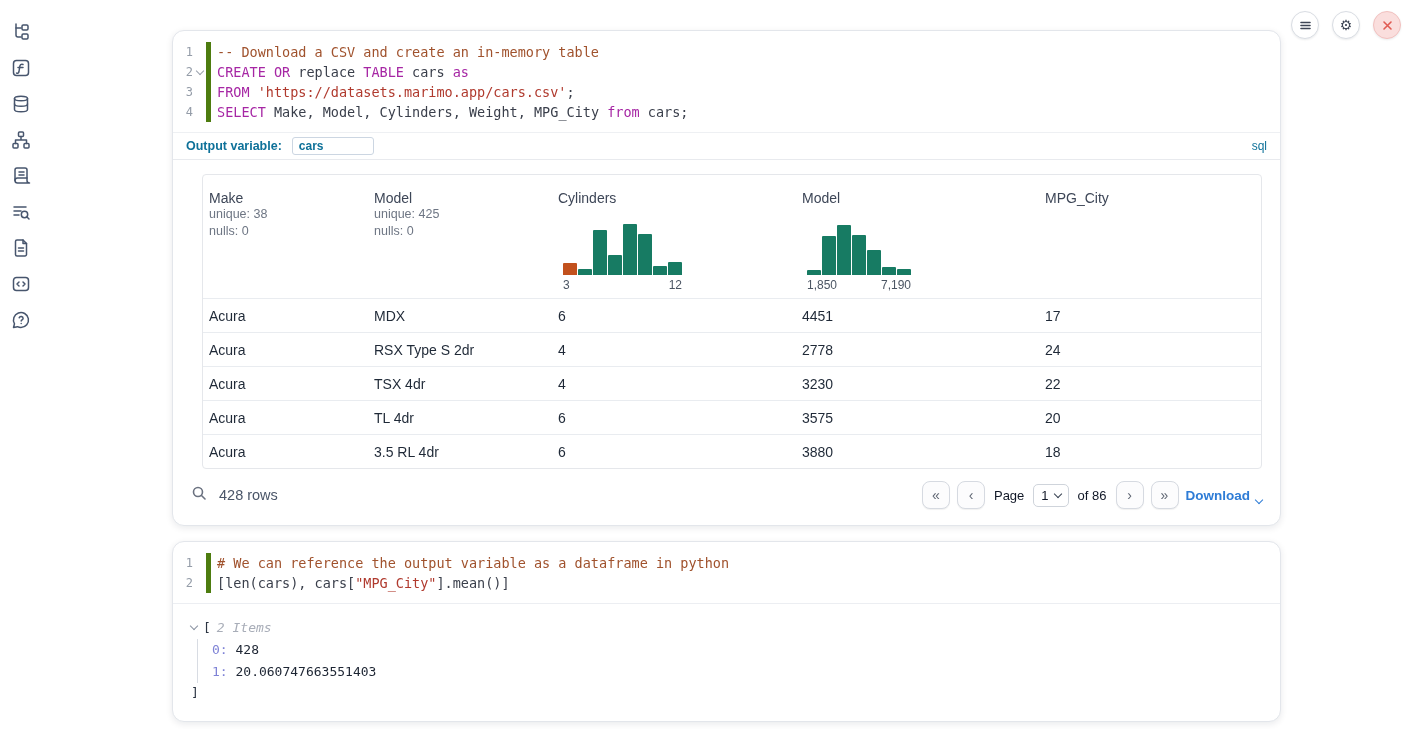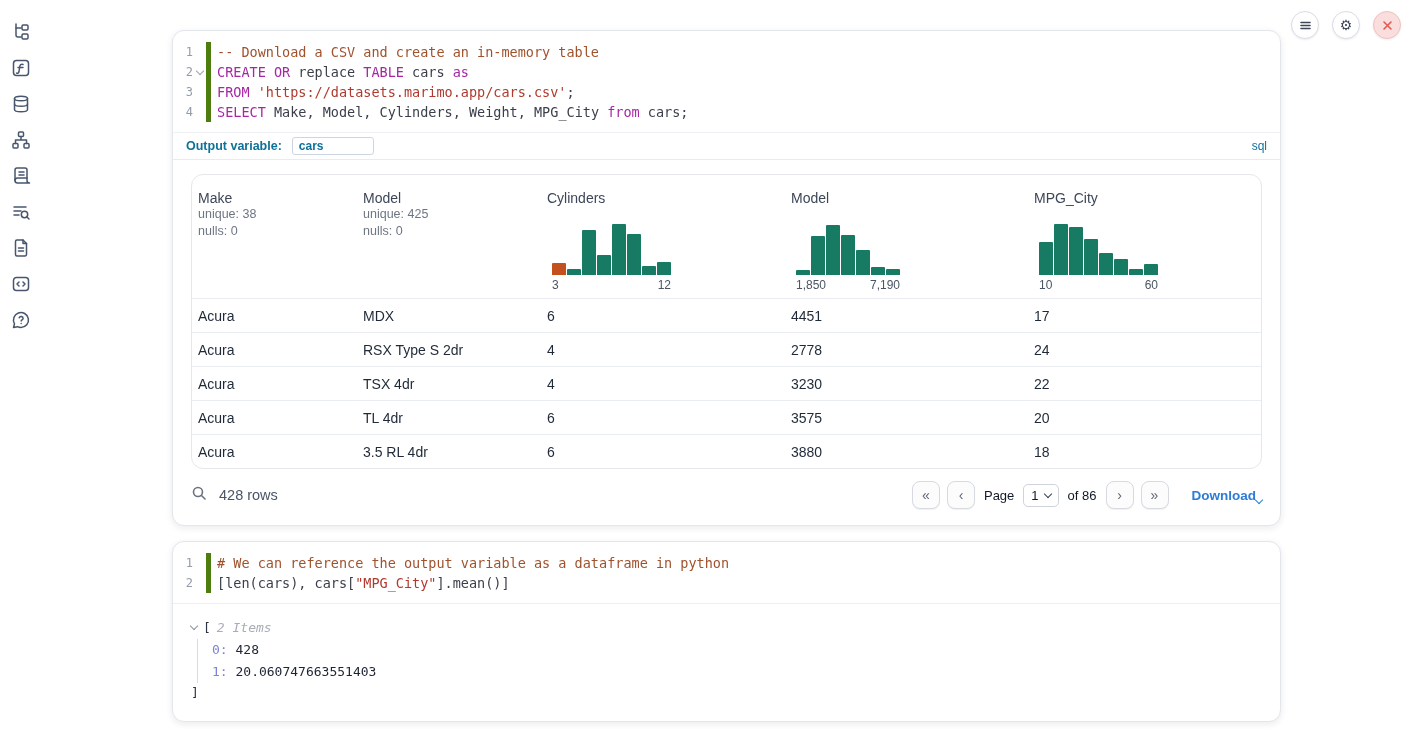--- a/index.html
+++ b/index.html
@@ -46,21 +46,21 @@
   
   .outvar-bar{display:flex;align-items:center;height:26px;padding:0 13px;
     border-top:1px solid #eef0f3;border-bottom:1px solid #e8eaee;}
   .outvar-label{color:#0e7199;font-weight:700;font-size:12.5px;}
   .outvar-input{margin-left:10px;width:68px;height:16px;border:1px solid #ccd6e2;border-radius:3px;
     font-family:"Liberation Sans",sans-serif;font-size:12px;font-weight:700;color:#0e7199;padding:0 6px;outline:none;}
   .lang-badge{margin-left:auto;color:#0e7199;font-weight:400;font-size:12px;}
 
   
   .table-area{padding:14px 18px 0 18px;}
-  .dtable{border:1px solid #e5e7eb;border-radius:12px;overflow:hidden;background:#fff;}
+  .dtable{border:1px solid #e5e7eb;border-radius:4px;overflow:hidden;background:#fff;margin-left:11px;}
   .grid-cols{display:grid;grid-template-columns:165px 184px 244px 243px 1fr;}
   .thead{padding:0;}
   .th{display:flex;flex-direction:column;padding:15px 10px 6px 6px;height:123px;box-sizing:border-box;}
   .th-title{font-size:14px;color:#3d4657;}
   .th-stat{font-size:12.5px;color:#6e7684;line-height:17px;}
   .th-stat:first-of-type{margin-top:11px;}
   .hist-wrap{margin-top:auto;margin-left:5px;}
   .hist{display:flex;align-items:flex-end;gap:1px;height:54px;}
   .bar{flex:1;border-radius:1px 1px 0 0;}
   .hist-axis{display:flex;justify-content:space-between;font-size:12px;color:#4b5563;margin-top:3px;}
@@ -72,21 +72,21 @@
   .search-icon svg{width:16px;height:16px;stroke:#6b7280;fill:none;stroke-width:1.6;stroke-linecap:round;}
   .rowcount{margin-left:12px;font-size:14.5px;color:#4a5568;}
   .pager{margin-left:auto;display:flex;align-items:center;gap:7px;}
   .pg-btn{width:26px;height:26px;border:1px solid #d6dae1;border-radius:8px;background:#fcfcfd;
     color:#5f6673;display:flex;align-items:center;justify-content:center;font-size:14px;
     box-shadow:0 1px 1px rgba(0,0,0,.06);cursor:pointer;}
   .page-label,.of-label{font-size:13px;color:#111827;margin:0 2px;}
   .page-select{display:flex;align-items:center;gap:6px;border:1px solid #cfd4db;border-radius:5px;
     height:21px;padding:0 7px;font-size:13px;color:#111827;cursor:pointer;background:#fff;}
   .page-select .chev{color:#374151;}
-  .download{display:flex;align-items:flex-end;margin-left:16px;color:#2e7cd6;
+  .download{display:flex;align-items:flex-end;gap:6px;color:#2e7cd6;
     font-size:13.5px;font-weight:600;cursor:pointer;}
   .download .chev{color:#2e7cd6;}
 
   
   .out-divider{border-top:1px solid #eceef2;}
   .tree{padding:13px 18px 18px 18px;font-family:"DejaVu Sans Mono","Liberation Mono",monospace;
     font-size:13px;color:#2b3442;}
   .tree-head{display:flex;align-items:center;gap:6px;line-height:21px;}
   .tree-head .chev{color:#8b93a2;}
   .items-label{color:#a8adb8;font-style:italic;}
@@ -263,36 +263,20 @@
                     <div class="bar" style="height: 11%; background: rgb(23, 123, 99);"></div>
                   </div>
                   <div class="hist-axis">
                     <span>1,850</span>
                     <span>7,190</span>
                   </div>
                 </div>
               </div>
               <div class="th">
                 <div class="th-title">MPG_City</div>
-                <div class="hist-wrap" style="width: 119px;">
-                  <div class="hist">
-                    <div class="bar" style="height: 62%; background: rgb(23, 123, 99);"></div>
-                    <div class="bar" style="height: 95%; background: rgb(23, 123, 99);"></div>
-                    <div class="bar" style="height: 89%; background: rgb(23, 123, 99);"></div>
-                    <div class="bar" style="height: 67%; background: rgb(23, 123, 99);"></div>
-                    <div class="bar" style="height: 41%; background: rgb(23, 123, 99);"></div>
-                    <div class="bar" style="height: 29%; background: rgb(23, 123, 99);"></div>
-                    <div class="bar" style="height: 12%; background: rgb(23, 123, 99);"></div>
-                    <div class="bar" style="height: 21%; background: rgb(23, 123, 99);"></div>
-                  </div>
-                  <div class="hist-axis">
-                    <span>10</span>
-                    <span>60</span>
-                  </div>
-                </div>
               </div>
             </div>
           <div>
               <div class="tr grid-cols">
                 <div class="td">Acura</div>
                 <div class="td">MDX</div>
                 <div class="td">6</div>
                 <div class="td">4451</div>
                 <div class="td">17</div>
               </div>

